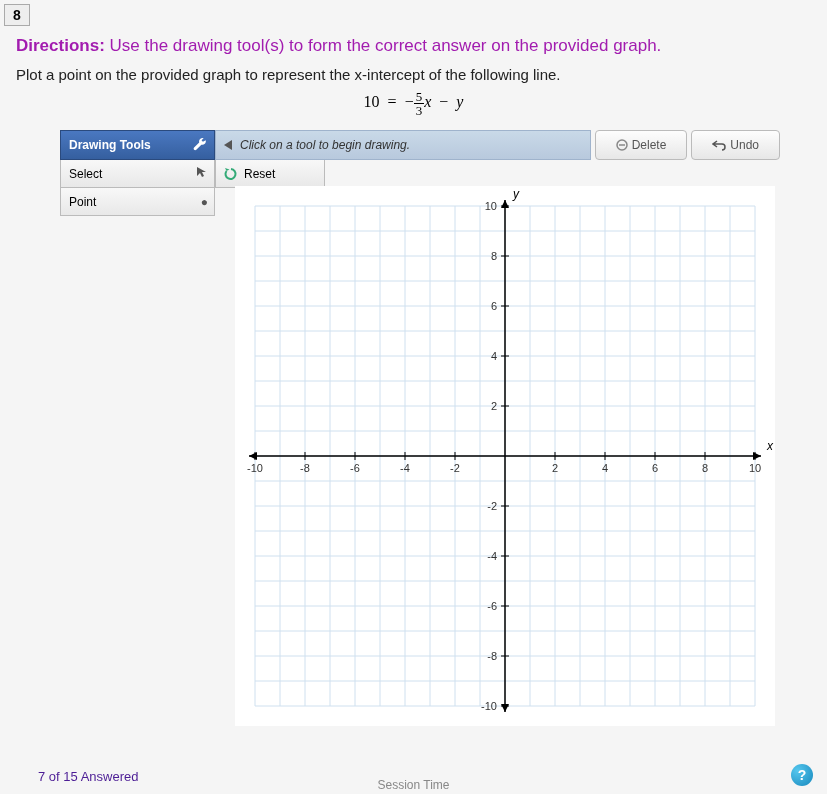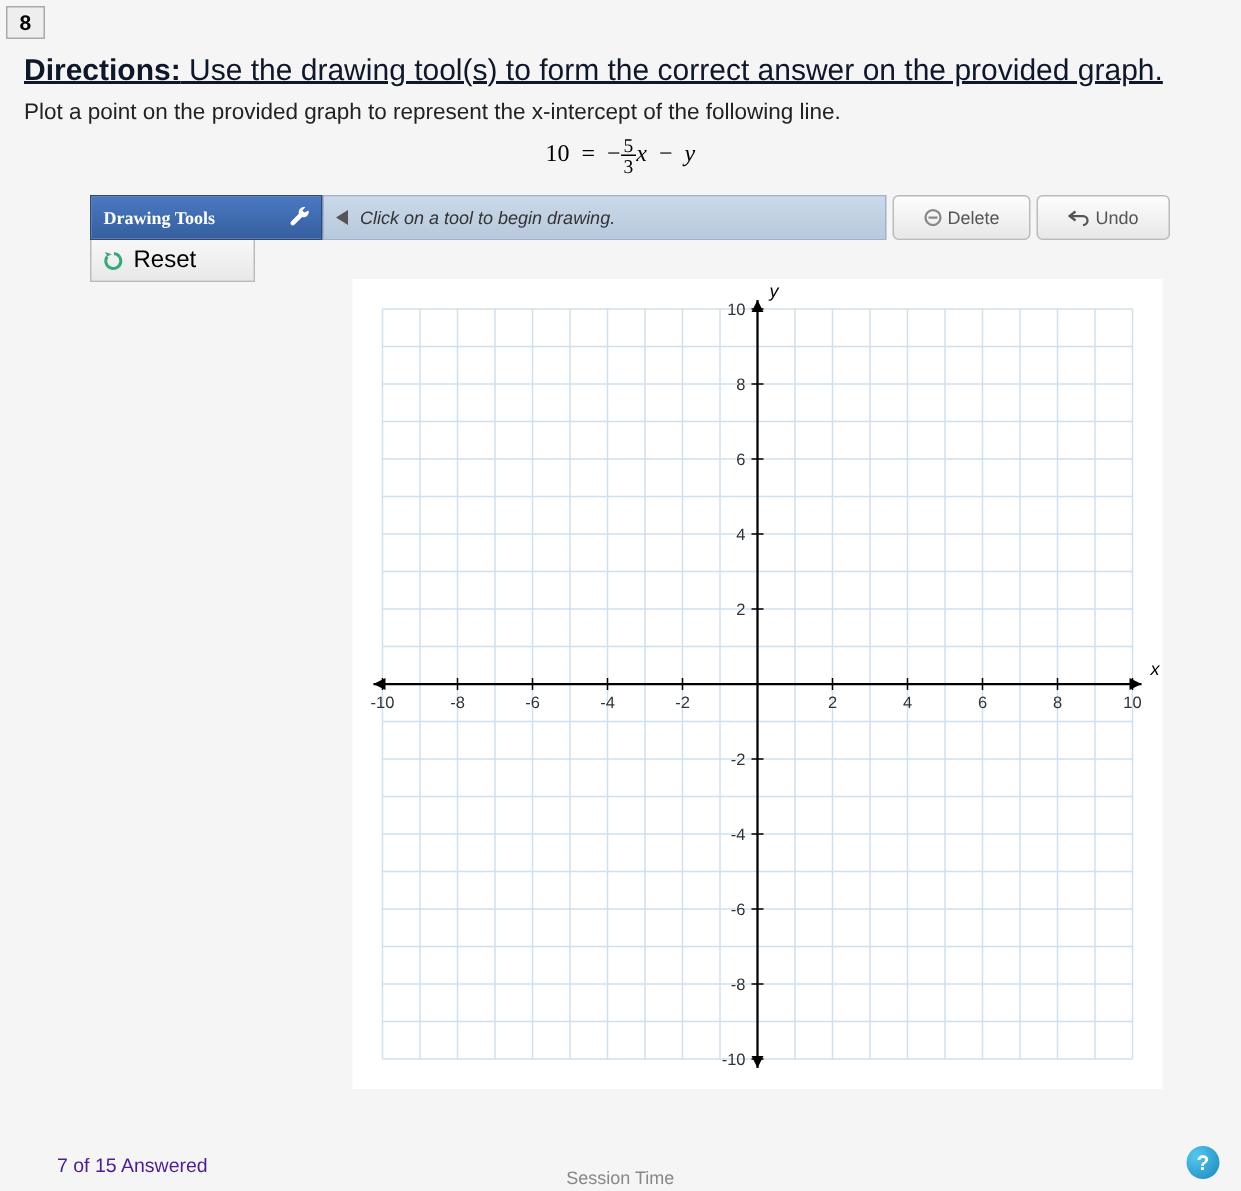--- a/index.html
+++ b/index.html
@@ -16,23 +16,22 @@
     top: 4px; left: 4px;
     border: 1px solid #aaa;
     background: #eee;
     padding: 2px 8px;
     font-size: 14px;
     font-weight: bold;
   }
   .directions {
     position: absolute;
     top: 36px; left: 16px;
-    font-size: 20px;
-    color: #0f172a;
-    text-decoration: underline;
+    font-size: 17px;
+    color: #a21caf;
   }
   .sub-dir {
     position: absolute;
     top: 66px; left: 16px;
     font-size: 15px;
     color: #222;
   }
   .equation {
     position: absolute;
     top: 90px; left: 0; right: 0;
@@ -56,21 +55,20 @@
   .drawing-tools-hdr {
     width: 155px;
     background: linear-gradient(#4a78c1, #355f9f);
     color: #fff;
     font-size: 12px;
     font-weight: bold;
     display: flex; align-items: center;
     padding: 0 8px;
     border: 1px solid #2a4a7e;
     position: relative;
-    font-family: Liberation Serif, serif;
   }
   .wrench-ic {
     position:absolute; right:6px; top:6px;
     width:16px; height:16px;
   }
   .hint-bar {
     flex: 1;
     background: linear-gradient(#c9d9e8,#b8c9dd);
     border: 1px solid #9fb3cc;
     font-size: 12px;
@@ -108,21 +106,21 @@
     cursor:pointer;
   }
   .tool-row .ic { position:absolute; right:6px; font-size:12px; color:#555;}
   .reset-row {
     height:28px;
     border:1px solid #bbb;
     border-top:none;
     background: linear-gradient(#f8f8f8,#e8e8e8);
     display:flex; align-items:center;
     padding:0 8px;
-    font-size:16px;
+    font-size:12px;
     gap:6px;
     cursor:pointer;
     width:110px;
   }
   .graph-area {
     position: absolute;
     top: 56px; left: 175px;
     width: 540px; height: 540px;
     background:#fff;
   }
@@ -196,20 +194,34 @@
       <span>Delete</span>
     </div>
     <div class="btn">
       <svg width="14" height="12">
           <path d="M5 2 L1 5 L5 8 M1 5 H10 A3 3 0 0 1 10 11" fill="none" stroke="#555" stroke-width="1.5"></path>
         </svg>
       <span>Undo</span>
     </div>
   </div>
 
+  <div class="tools-list">
+    <div class="tool-row">
+      <span>Select</span>
+      <span class="ic">
+        <svg width="12" height="12" viewBox="0 0 12 12">
+            <path d="M1 1 L1 10 L4 7 L6 11 L8 10 L6 6 L10 6 Z" fill="#555"></path>
+          </svg>
+      </span>
+    </div>
+    <div class="tool-row">
+      <span>Point</span>
+      <span class="ic">●</span>
+    </div>
+  </div>
   <div class="reset-row">
     <svg width="14" height="14">
         <path d="M7 2 A5 5 0 1 1 2.5 4" fill="none" stroke="#3a7" stroke-width="2"></path>
         <path d="M1 1 L2.5 4 L5.5 2.5 Z" fill="#3a7"></path>
       </svg>
     <span>Reset</span>
   </div>
 
   <div class="graph-area">
     <svg class="grid" viewBox="0 0 540 540">

